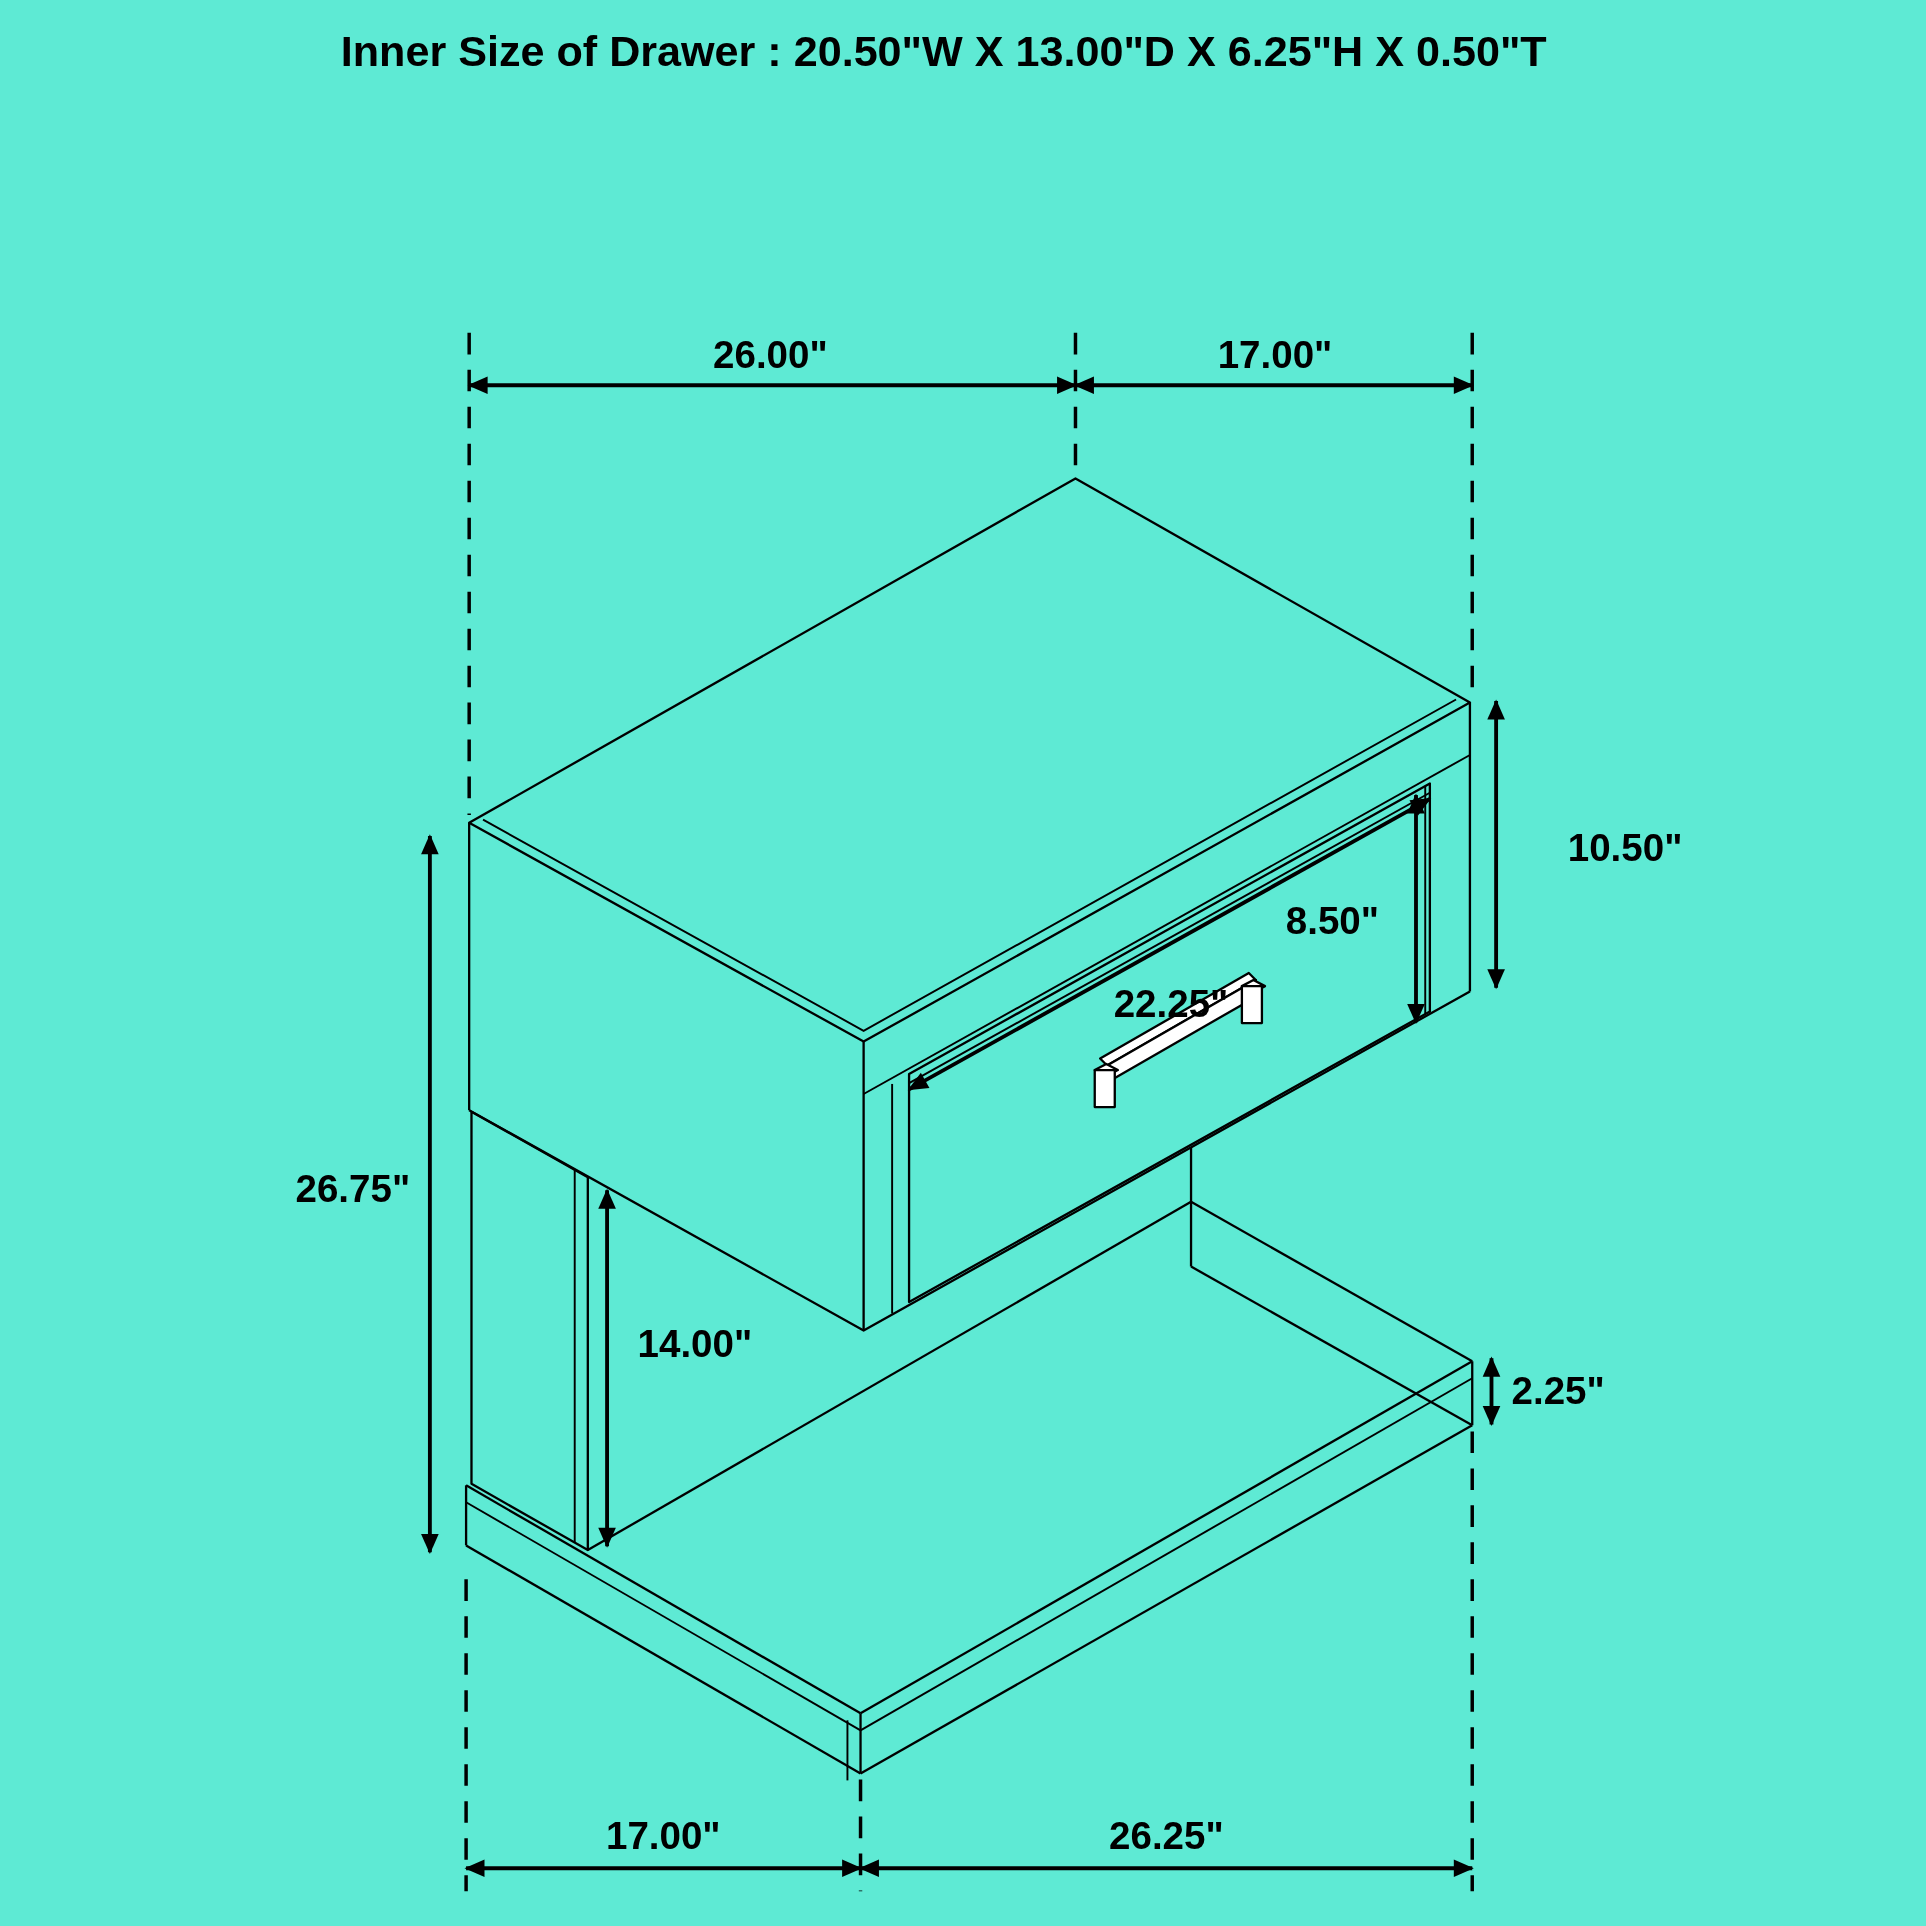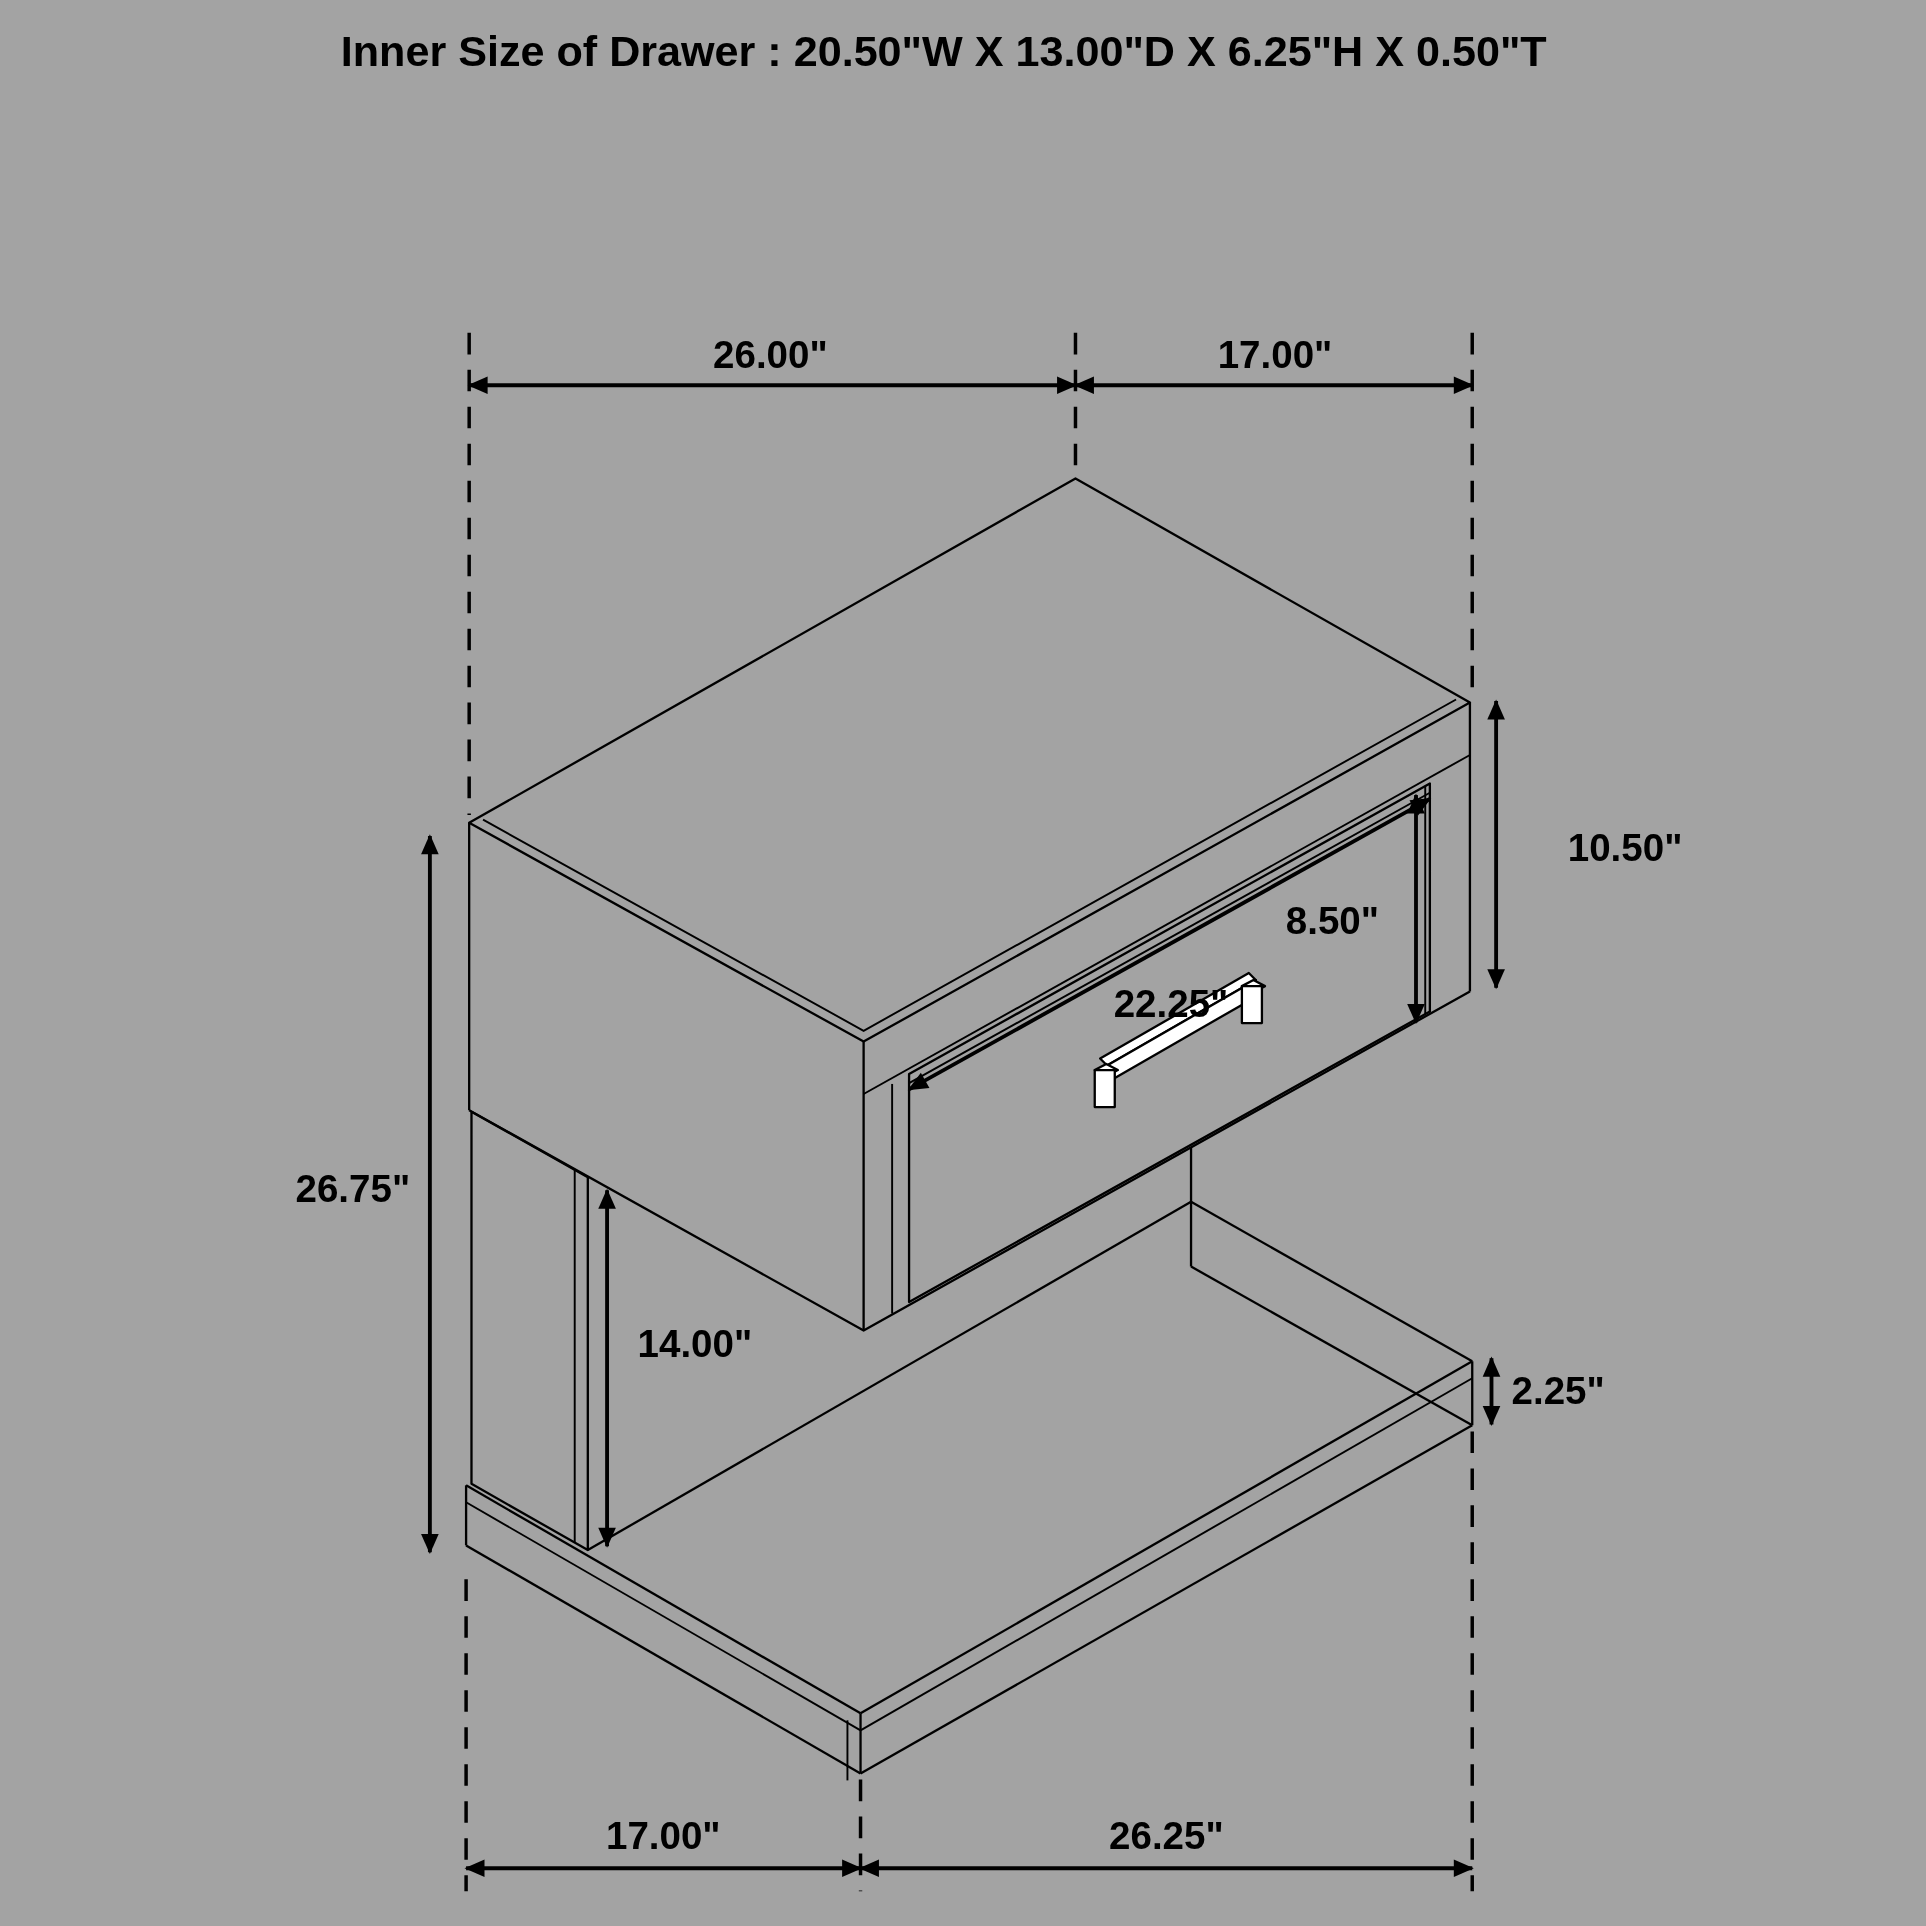--- a/index.html
+++ b/index.html
@@ -1,16 +1,16 @@
 <!DOCTYPE html>
 <html style="font-size:12.3px"><head>
 <meta charset="utf-8">
 <style>
   html,body{margin:0;padding:0;background:#ffffff;}
-  .page{width:1926px;height:1926px;position:relative;background:#a3a3a3;}
+  .page{width:1926px;height:1926px;position:relative;background:#5eead4;}
   svg{display:block;}
   text{font-family:"Liberation Sans","DejaVu Sans",sans-serif;font-weight:bold;fill:#000;}
   .dimlabel{font-size:50px;}
   .titlelabel{font-size:56px;}
   .struct{stroke:#000;stroke-width:3;fill:none;stroke-linejoin:round;}
   .thin{stroke:#000;stroke-width:2.5;fill:none;}
   .dim{stroke:#000;stroke-width:5;fill:none;}
   .ext{stroke:#000;stroke-width:4.5;fill:none;stroke-dasharray:28 20;}
   .solidfill{fill:#fff;stroke:#000;stroke-width:3;stroke-linejoin:round;}
 </style>

